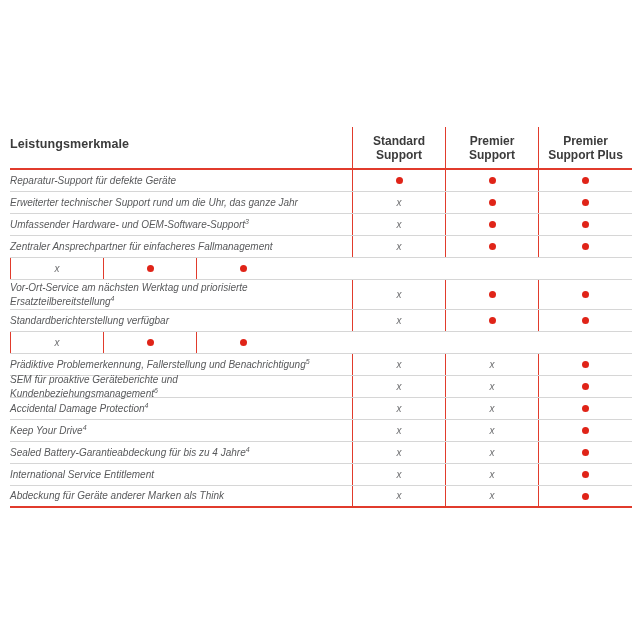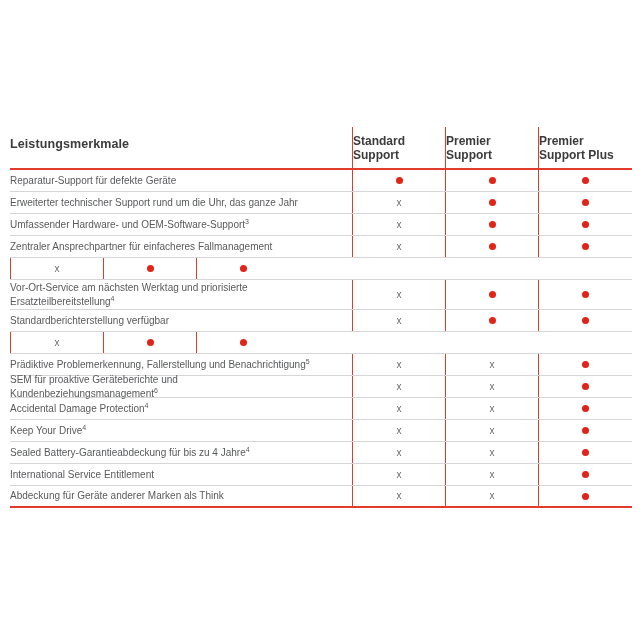--- a/index.html
+++ b/index.html
@@ -41,32 +41,33 @@
     font-size: 12.5px;
     color: var(--head-text, #3b3b3b);
     letter-spacing: 0.1px;
   }
   .plan-col {
     width: 93px;
     border-left: 1.5px solid var(--grid-red, #e13b2c);
     display: flex;
     flex-direction: column;
     justify-content: center;
-    align-items: flex-start;
+    align-items: center;
     text-align: center;
     font-weight: 700;
     font-size: 12px;
     line-height: 14px;
     color: var(--head-text, #3b3b3b);
   }
   .plan-col:last-child { width: 94px; }
   .row {
     display: flex;
     height: 22px;
     border-bottom: 1px solid var(--sep-gray, #d6d6d6);
+    font-style: italic;
   }
   .row.tall { height: 30px; justify-content: flex-end; }
   .row:last-child { border-bottom: 2px solid var(--grid-red, #e13b2c); }
   .feature-text { white-space: pre-line; }
   .feature-text sup {
     font-size: 7px;
     line-height: 0;
     vertical-align: super;
   }
   .cell-value {

